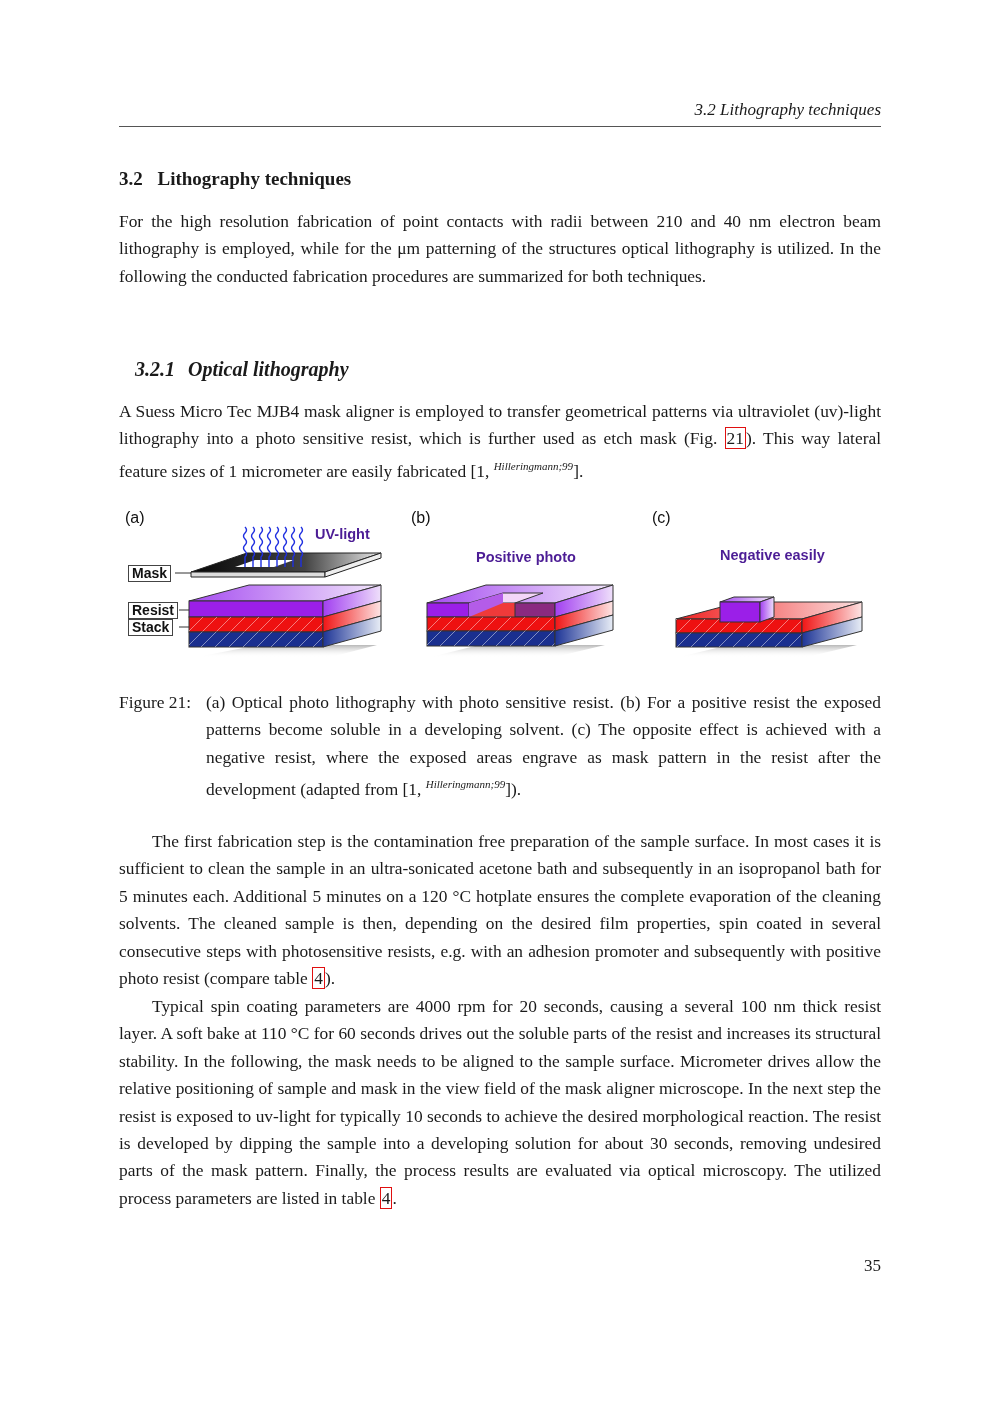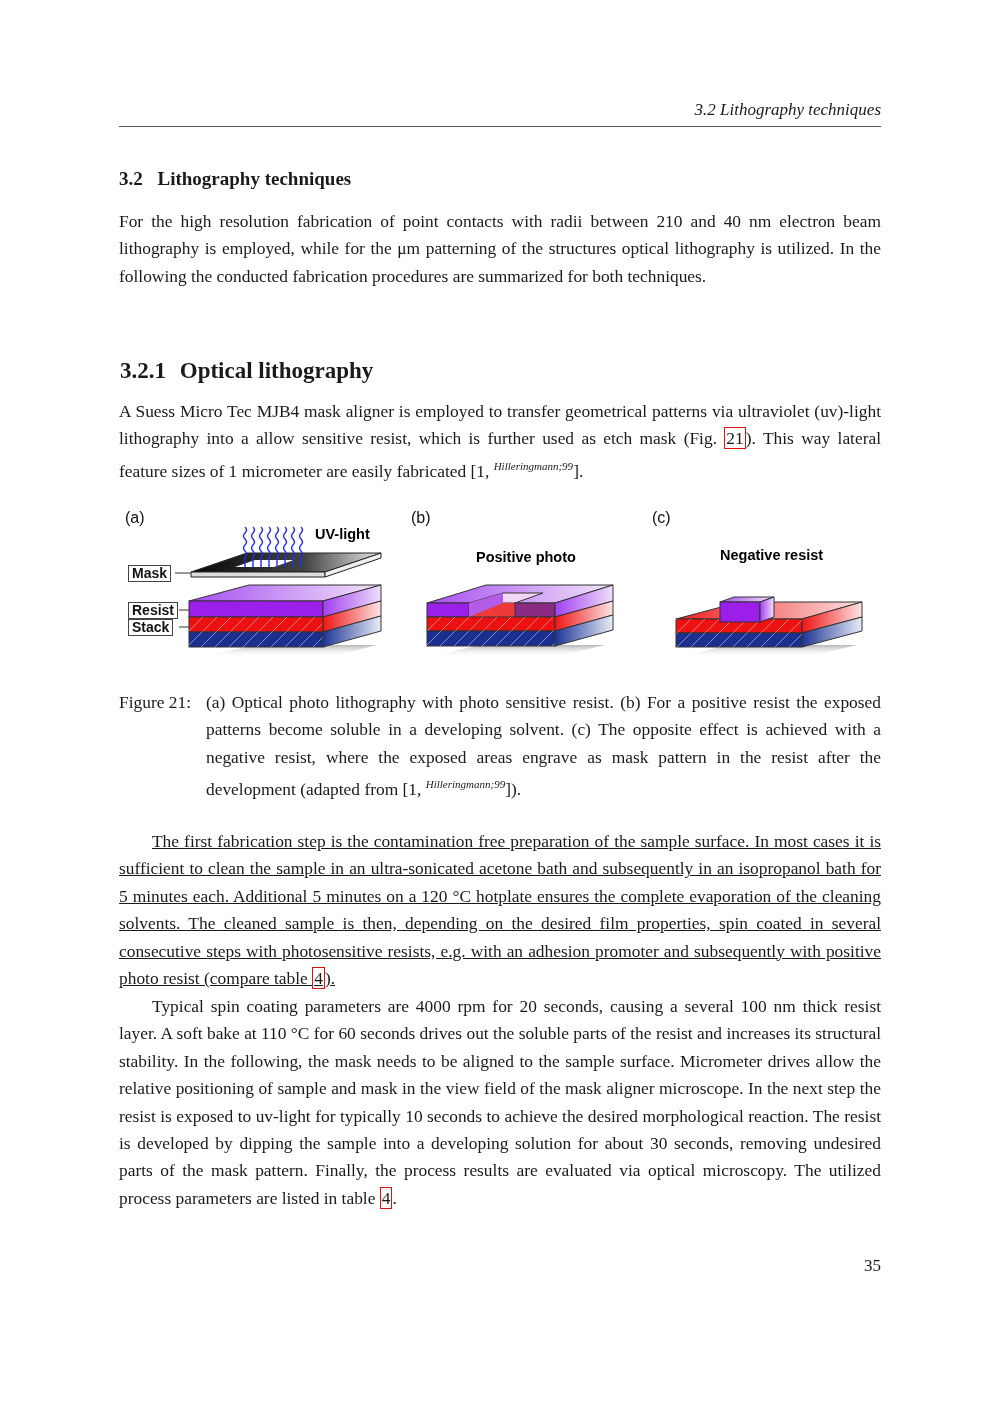--- a/index.html
+++ b/index.html
@@ -8,28 +8,28 @@
   .page { position: absolute; left: 119px; top: 0; width: 762px; }
   .running-head { position: absolute; top: 100px; right: 0; font-style: italic; font-size: 17px;
                   font-family: "Liberation Serif", serif; }
   .head-rule { position: absolute; top: 126px; left: 0; width: 762px; height: 1px; background: #555; }
   .sec-title { position: absolute; top: 168px; left: 0; font-weight: bold; font-size: 19px;
                font-family: "Liberation Serif", serif; }
   .sec-title .num { margin-right: 10px; }
   .para { position: absolute; left: 0; width: 762px; font-size: 17.4px; line-height: 27.4px;
           text-align: justify; font-family: "Liberation Serif", serif; }
   .para.indent { text-indent: 33px; }
-  .subsec-title { position: absolute; top: 358px; left: 1px; font-weight: bold; font-size: 23px;
-                  font-family: "Liberation Serif", serif; }
+  .subsec-title { position: absolute; top: 358px; left: 16px; font-weight: bold; font-size: 20px;
+                  font-family: "Liberation Serif", serif; font-style: italic; }
   .subsec-title .num { margin-right: 8px; }
   .ref-box { border: 1.5px solid #e01010; padding: 0 1px; }
   .sup { font-style: italic; font-size: 11px; vertical-align: 7px; }
   .figure { position: absolute; left: 0; top: 505px; width: 762px; height: 165px; }
   .fig-label { position: absolute; font-family: "Liberation Sans", sans-serif; font-size: 16px; color: #111; }
-  .fig-title { position: absolute; font-family: "Liberation Sans", sans-serif; font-weight: bold; font-size: 14.5px; color: #000000; }
+  .fig-title { position: absolute; font-family: "Liberation Sans", sans-serif; font-weight: bold; font-size: 14.5px; color: #4c1d95; }
   .fig-tag { position: absolute; font-family: "Liberation Sans", sans-serif; font-weight: bold; font-size: 14px;
              border: 1px solid #444; background: #fff; padding: 0 3px; line-height: 15px; color: #111; }
   .caption { position: absolute; top: 689px; left: 0; width: 762px; font-size: 17.4px; line-height: 27.4px;
              font-family: "Liberation Serif", serif; }
   .caption .cap-label { position: absolute; left: 0; top: 0; }
   .caption .cap-body { margin-left: 87px; text-align: justify; }
   .page-number { position: absolute; top: 1256px; right: 0; font-size: 17px; font-family: "Liberation Serif", serif; }
 </style>
 </head>
 <body>
@@ -45,31 +45,31 @@
   </div>
 
   <div class="para" style="top:208px;">For the high resolution fabrication of point contacts with radii between 210 and 40 nm electron beam lithography is employed, while for the μm patterning of the structures optical lithography is utilized.  In the following the conducted fabrication procedures are summarized for both techniques.</div>
 
   <div class="subsec-title">
     <span class="num">3.2.1</span>
     <span>Optical lithography</span>
   </div>
 
   <div class="para" style="top:398px;">
-    <span>A Suess Micro Tec MJB4 mask aligner is employed to transfer geometrical patterns via ultraviolet (uv)-light lithography into a allow sensitive resist, which is further used as etch mask (Fig. </span><span class="ref-box">21</span><span>). This way lateral feature sizes of 1 micrometer are easily fabricated [1, </span><span class="sup">Hilleringmann;99</span><span>].</span>
+    <span>A Suess Micro Tec MJB4 mask aligner is employed to transfer geometrical patterns via ultraviolet (uv)-light lithography into a photo sensitive resist, which is further used as etch mask (Fig. </span><span class="ref-box">21</span><span>). This way lateral feature sizes of 1 micrometer are easily fabricated [1, </span><span class="sup">Hilleringmann;99</span><span>].</span>
   </div>
 
   <div class="figure">
     <div class="fig-label" style="left:6px; top:4px;">(a)</div>
     <div class="fig-label" style="left:292px; top:4px;">(b)</div>
     <div class="fig-label" style="left:533px; top:4px;">(c)</div>
 
     <div class="fig-title" style="left:196px; top:21px;">UV-light</div>
     <div class="fig-title" style="left:357px; top:44px;">Positive photo</div>
-    <div class="fig-title" style="left:601px; top:42px;">Negative resist</div>
+    <div class="fig-title" style="left:601px; top:42px;">Negative easily</div>
 
     <div class="fig-tag" style="left:9px; top:60px;">Mask</div>
     <div class="fig-tag" style="left:9px; top:97px;">Resist</div>
     <div class="fig-tag" style="left:9px; top:114px;">Stack</div>
 
     <svg width="762" height="165" style="position:absolute;left:0;top:0;">
       <defs>
         <linearGradient id="gPurpleTop" x1="0" y1="0" x2="1" y2="0">
           <stop offset="0" stop-color="#a54cf0"></stop>
             <stop offset="1" stop-color="#f2e6fb"></stop>
@@ -167,21 +167,21 @@
     </svg>
   </div>
 
   <div class="caption">
     <span class="cap-label">Figure 21:</span>
     <div class="cap-body">
       <span>(a) Optical photo lithography with photo sensitive resist.  (b) For a positive resist the exposed patterns become soluble in a developing solvent.  (c) The opposite effect is achieved with a negative resist, where the exposed areas engrave as mask pattern in the resist after the development (adapted from [1, </span><span class="sup">Hilleringmann;99</span><span>]).</span>
     </div>
   </div>
 
-  <div class="para indent" style="top:828px;text-decoration:underline;">
+  <div class="para indent" style="top:828px;">
     <span>The first fabrication step is the contamination free preparation of the sample surface.  In most cases it is sufficient to clean the sample in an ultra-sonicated acetone bath and subsequently in an isopropanol bath for 5 minutes each.  Additional 5 minutes on a 120 °C hotplate ensures the complete evaporation of the cleaning solvents.  The cleaned sample is then, depending on the desired film properties, spin coated in several consecutive steps with photosensitive resists, e.g. with an adhesion promoter and subsequently with positive photo resist (compare table </span><span class="ref-box">4</span><span>).</span>
   </div>
 
   <div class="para indent" style="top:993px;">
     <span>Typical spin coating parameters are 4000 rpm for 20 seconds, causing a several 100 nm thick resist layer.  A soft bake at 110 °C for 60 seconds drives out the soluble parts of the resist and increases its structural stability.  In the following, the mask needs to be aligned to the sample surface.  Micrometer drives allow the relative positioning of sample and mask in the view field of the mask aligner microscope.  In the next step the resist is exposed to uv-light for typically 10 seconds to achieve the desired morphological reaction.  The resist is developed by dipping the sample into a developing solution for about 30 seconds, removing undesired parts of the mask pattern.  Finally, the process results are evaluated via optical microscopy.  The utilized process parameters are listed in table </span><span class="ref-box">4</span><span>.</span>
   </div>
 
   <div class="page-number">35</div>
 </div>
 

